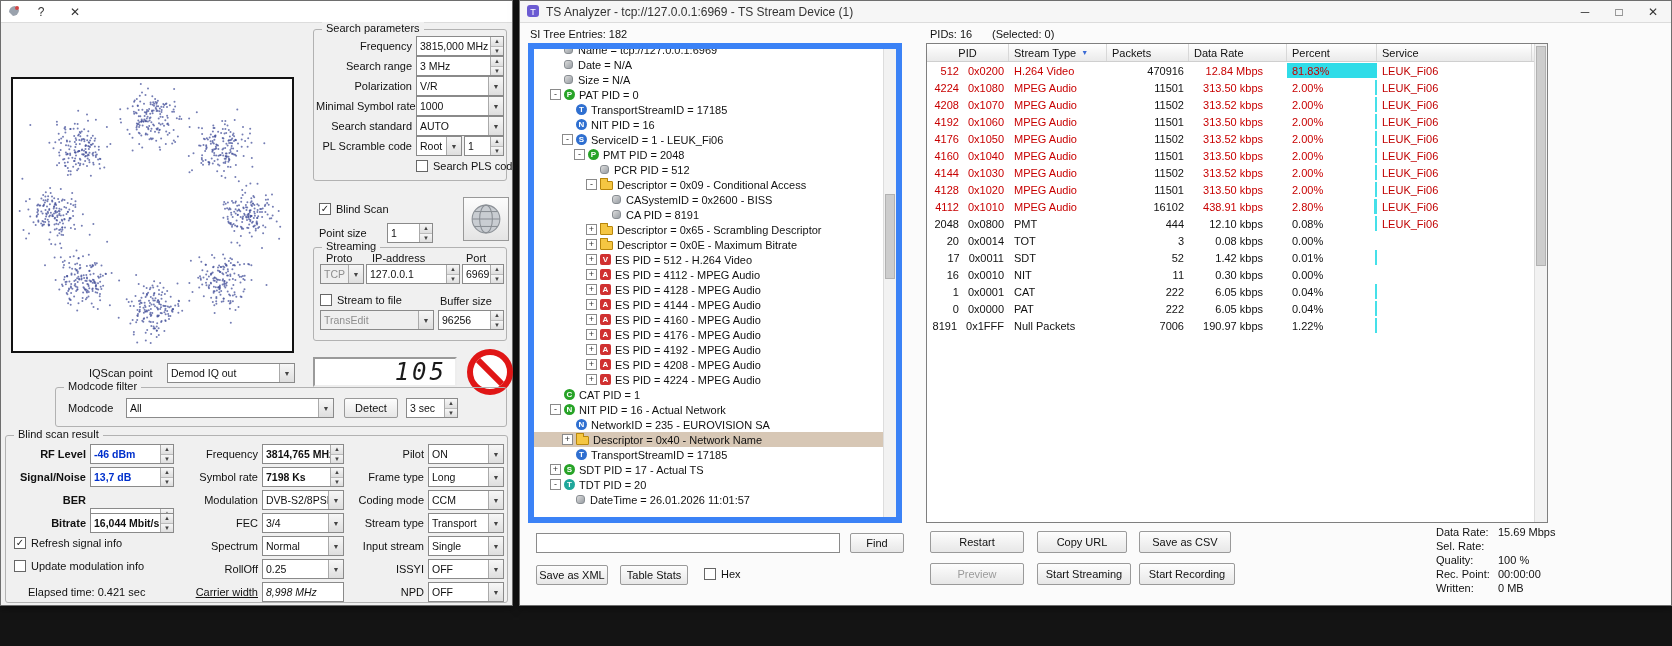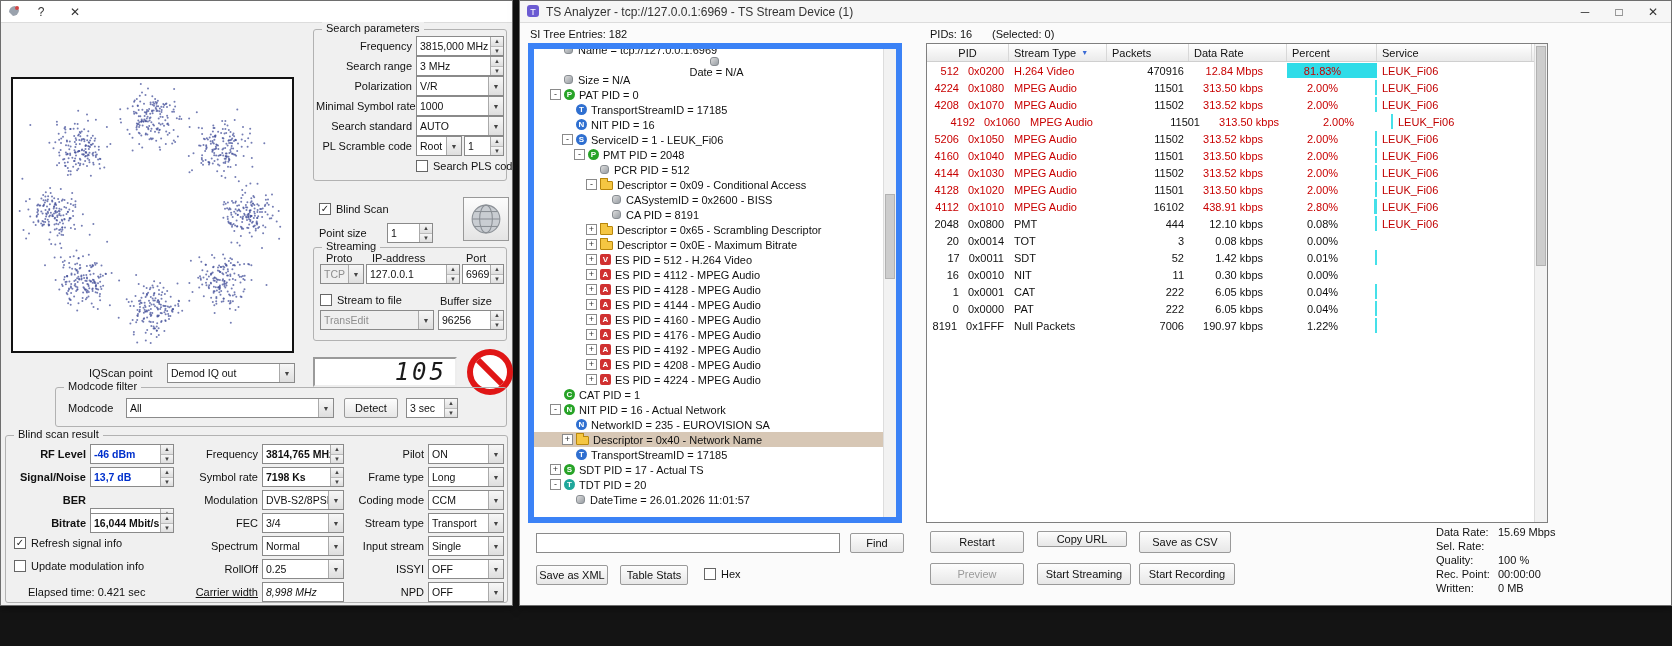--- a/index.html
+++ b/index.html
@@ -66,21 +66,21 @@
 .thead{display:flex;height:18px;background:linear-gradient(#ffffff,#eaeaea);border-bottom:1px solid #cfcfcf}
 .th{display:flex;align-items:center;padding:0 5px;border-right:1px solid #d8d8d8;flex:none}
 .filter-arrow{color:#3a6ad4;font-size:7px;margin-left:5px}
 .tr{display:flex;height:17px;align-items:center}
 .cell{padding:0 5px;white-space:nowrap;overflow:hidden;height:100%;display:flex;align-items:center;flex:none}
 .w-pid{width:82px}.w-type{width:98px}.w-pk{width:82px}.w-rate{width:98px}.w-pct{width:90px}.w-svc{width:155px}
 .th.w-pid{justify-content:center}
 .pid-dec{width:32px;text-align:right;margin-right:9px}
 .c-pk{justify-content:flex-end;color:#111}
 .c-rate{justify-content:flex-end;padding-right:24px}
-.c-pct{position:relative;justify-content:center;padding-right:24px}
+.c-pct{position:relative;justify-content:flex-start;padding-right:24px}
 .pctbar{position:absolute;right:0;top:1px;bottom:1px;background:#45e0e9;min-width:2px}
 .pcttext{position:relative}
 .c-svc{color:#c00000}
 #find-input{position:absolute;left:16px;top:532px;width:304px;height:20px;border:1px solid #8a8a8a;background:#fff;font:inherit;padding:0 4px}
 #status{position:absolute;left:916px;top:524px;width:150px}
 .statline{display:flex;height:14px;align-items:center}
 .statline .sl{width:62px}
 </style>
 </head>
 <body>
@@ -1680,21 +1680,21 @@
   </div>
 
   <span id="tree-count" class="lbl" style="position:absolute">SI Tree Entries: 182</span>
   <div id="tree-box">
     <div id="tree-inner">
         <div class="trow" style="padding-left: 16px;">
           <span class="exp-sp"></span>
           <span class="t-dot"></span>
           <span class="tlabel">Name = tcp://127.0.0.1:6969</span>
         </div>
-        <div class="trow" style="padding-left: 16px; flex-direction: column;">
+        <div class="trow" style="padding-left: 16px;">
           <span class="exp-sp"></span>
           <span class="t-dot"></span>
           <span class="tlabel">Date = N/A</span>
         </div>
         <div class="trow" style="padding-left: 16px;">
           <span class="exp-sp"></span>
           <span class="t-dot"></span>
           <span class="tlabel">Size = N/A</span>
         </div>
         <div class="trow" style="padding-left: 16px;">
@@ -1891,37 +1891,37 @@
             </div>
             <div class="cell w-type">MPEG Audio</div>
             <div class="cell w-pk c-pk" style="color: rgb(17, 17, 17);">11502</div>
             <div class="cell w-rate c-rate">313.52 kbps</div>
             <div class="cell w-pct c-pct">
               <div class="pctbar" style="width: 2.4%;"></div>
               <span class="pcttext">2.00%</span>
             </div>
             <div class="cell w-svc c-svc">LEUK_Fi06</div>
           </div>
-          <div class="tr" style="color: rgb(200, 0, 0); margin-left: 16px;">
+          <div class="tr" style="color: rgb(200, 0, 0);">
             <div class="cell w-pid">
               <span class="pid-dec">4192</span>
               <span>0x1060</span>
             </div>
             <div class="cell w-type">MPEG Audio</div>
             <div class="cell w-pk c-pk" style="color: rgb(17, 17, 17);">11501</div>
             <div class="cell w-rate c-rate">313.50 kbps</div>
             <div class="cell w-pct c-pct">
               <div class="pctbar" style="width: 2.4%;"></div>
               <span class="pcttext">2.00%</span>
             </div>
             <div class="cell w-svc c-svc">LEUK_Fi06</div>
           </div>
           <div class="tr" style="color: rgb(200, 0, 0);">
             <div class="cell w-pid">
-              <span class="pid-dec">5206</span>
+              <span class="pid-dec">4176</span>
               <span>0x1050</span>
             </div>
             <div class="cell w-type">MPEG Audio</div>
             <div class="cell w-pk c-pk" style="color: rgb(17, 17, 17);">11502</div>
             <div class="cell w-rate c-rate">313.52 kbps</div>
             <div class="cell w-pct c-pct">
               <div class="pctbar" style="width: 2.4%;"></div>
               <span class="pcttext">2.00%</span>
             </div>
             <div class="cell w-svc c-svc">LEUK_Fi06</div>
@@ -2088,21 +2088,21 @@
   <input id="find-input" value="" style="">
   <div class="btn" style="left:330px;top:532px;width:54px">Find</div>
   <div class="btn" style="left:16px;top:564px;width:72px">Save as XML</div>
   <div class="btn" style="left:100px;top:564px;width:68px">Table Stats</div>
   <label class="cb" style="left:184px;top:567px">
       <span class="box"></span>
       <span>Hex</span>
     </label>
 
   <div class="btn" style="left:410px;top:530px;width:94px;height:22px">Restart</div>
-  <div class="btn" style="left:517px;top:530px;width:90px;height:16px">Copy URL</div>
+  <div class="btn" style="left:517px;top:530px;width:90px;height:22px">Copy URL</div>
   <div class="btn" style="left:619px;top:530px;width:92px;height:22px">Save as CSV</div>
   <div class="btn disabled" style="left:410px;top:562px;width:94px;height:22px">Preview</div>
   <div class="btn" style="left:517px;top:562px;width:94px;height:22px">Start Streaming</div>
   <div class="btn" style="left:619px;top:562px;width:96px;height:22px">Start Recording</div>
 
   <div id="status">
     <div class="statline">
         <span class="sl">Data Rate:</span>
         <span class="sv">15.69 Mbps</span>
       </div>

